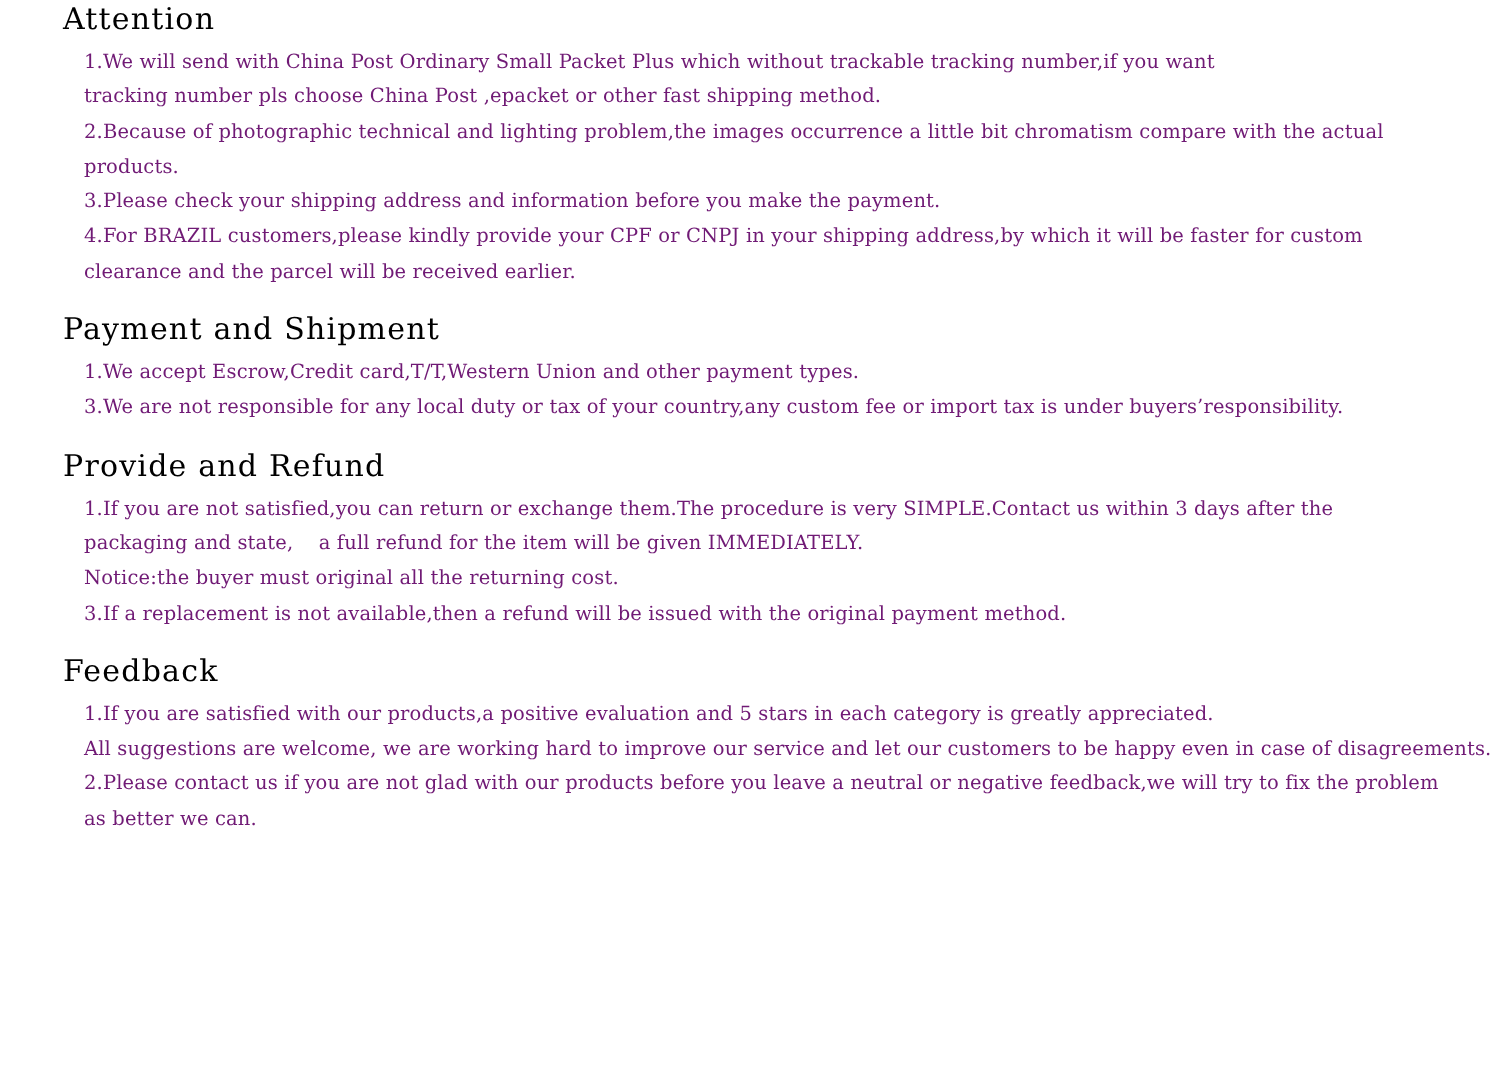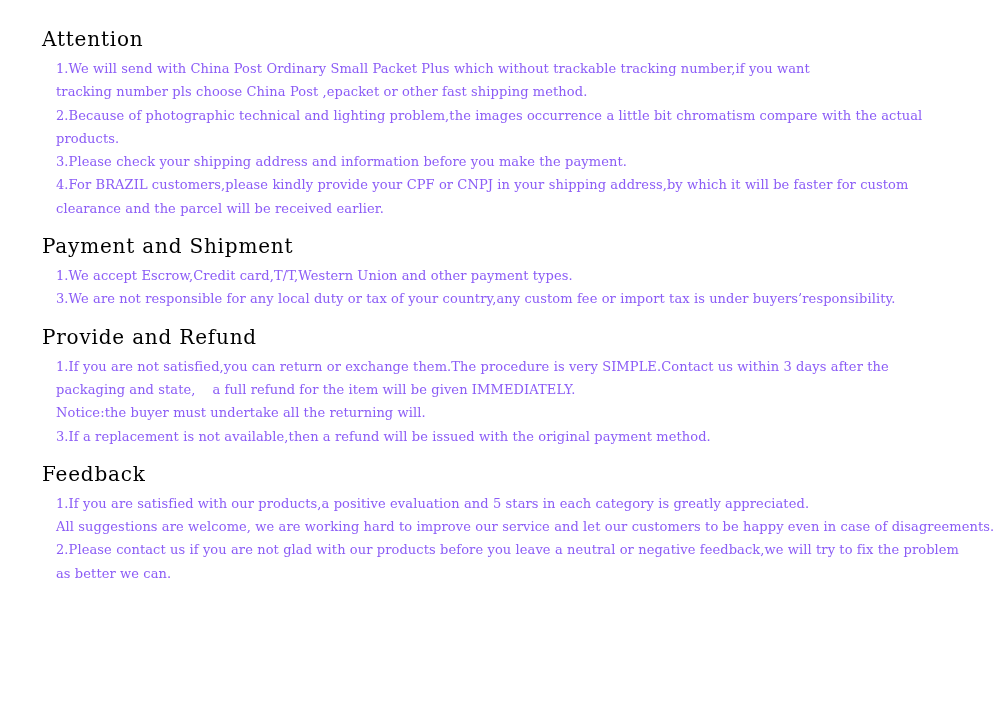--- a/index.html
+++ b/index.html
@@ -11,42 +11,41 @@
     width: 995px;
     height: 721px;
     overflow: hidden;
     font-family: "DejaVu Serif", serif;
     color: #000000;
   }
   .page {
     box-sizing: border-box;
     width: 995px;
     height: 721px;
-    padding-top: 27px;
     background: #ffffff;
   }
   .policy-section { margin: 0; }
   .section-title {
     font-family: "DejaVu Serif", serif;
     font-size: 20px;
     line-height: 24px;
     font-weight: 400;
     letter-spacing: 0.8px;
     color: #000000;
     margin: 14px 0 6px 42px;
   }
   .policy-section:first-child .section-title {
     margin-top: 0;
   }
   .line {
     font-family: "DejaVu Serif", serif;
     font-size: 13px;
     line-height: 23.3px;
     letter-spacing: 0.1px;
-    color: #8b5cf6;
+    color: #701a75;
     margin: 0 0 0 56px;
     white-space: pre;
   }
 </style>
 </head>
 <body>
 
 <div class="page">
 
   <section class="policy-section">
@@ -63,21 +62,21 @@
   <section class="policy-section">
     <h2 class="section-title">Payment and Shipment</h2>
     <p class="line">1.We accept Escrow,Credit card,T/T,Western Union and other payment types.</p>
     <p class="line">3.We are not responsible for any local duty or tax of your country,any custom fee or import tax is under buyers’responsibility.</p>
   </section>
 
   <section class="policy-section">
     <h2 class="section-title">Provide and Refund</h2>
     <p class="line">1.If you are not satisfied,you can return or exchange them.The procedure is very SIMPLE.Contact us within 3 days after the</p>
     <p class="line">packaging and state,    a full refund for the item will be given IMMEDIATELY.</p>
-    <p class="line">Notice:the buyer must undertake all the returning will.</p>
+    <p class="line">Notice:the buyer must original all the returning cost.</p>
     <p class="line">3.If a replacement is not available,then a refund will be issued with the original payment method.</p>
   </section>
 
   <section class="policy-section">
     <h2 class="section-title">Feedback</h2>
     <p class="line">1.If you are satisfied with our products,a positive evaluation and 5 stars in each category is greatly appreciated.</p>
     <p class="line">All suggestions are welcome, we are working hard to improve our service and let our customers to be happy even in case of disagreements.</p>
     <p class="line">2.Please contact us if you are not glad with our products before you leave a neutral or negative feedback,we will try to fix the problem</p>
     <p class="line">as better we can.</p>
   </section>

